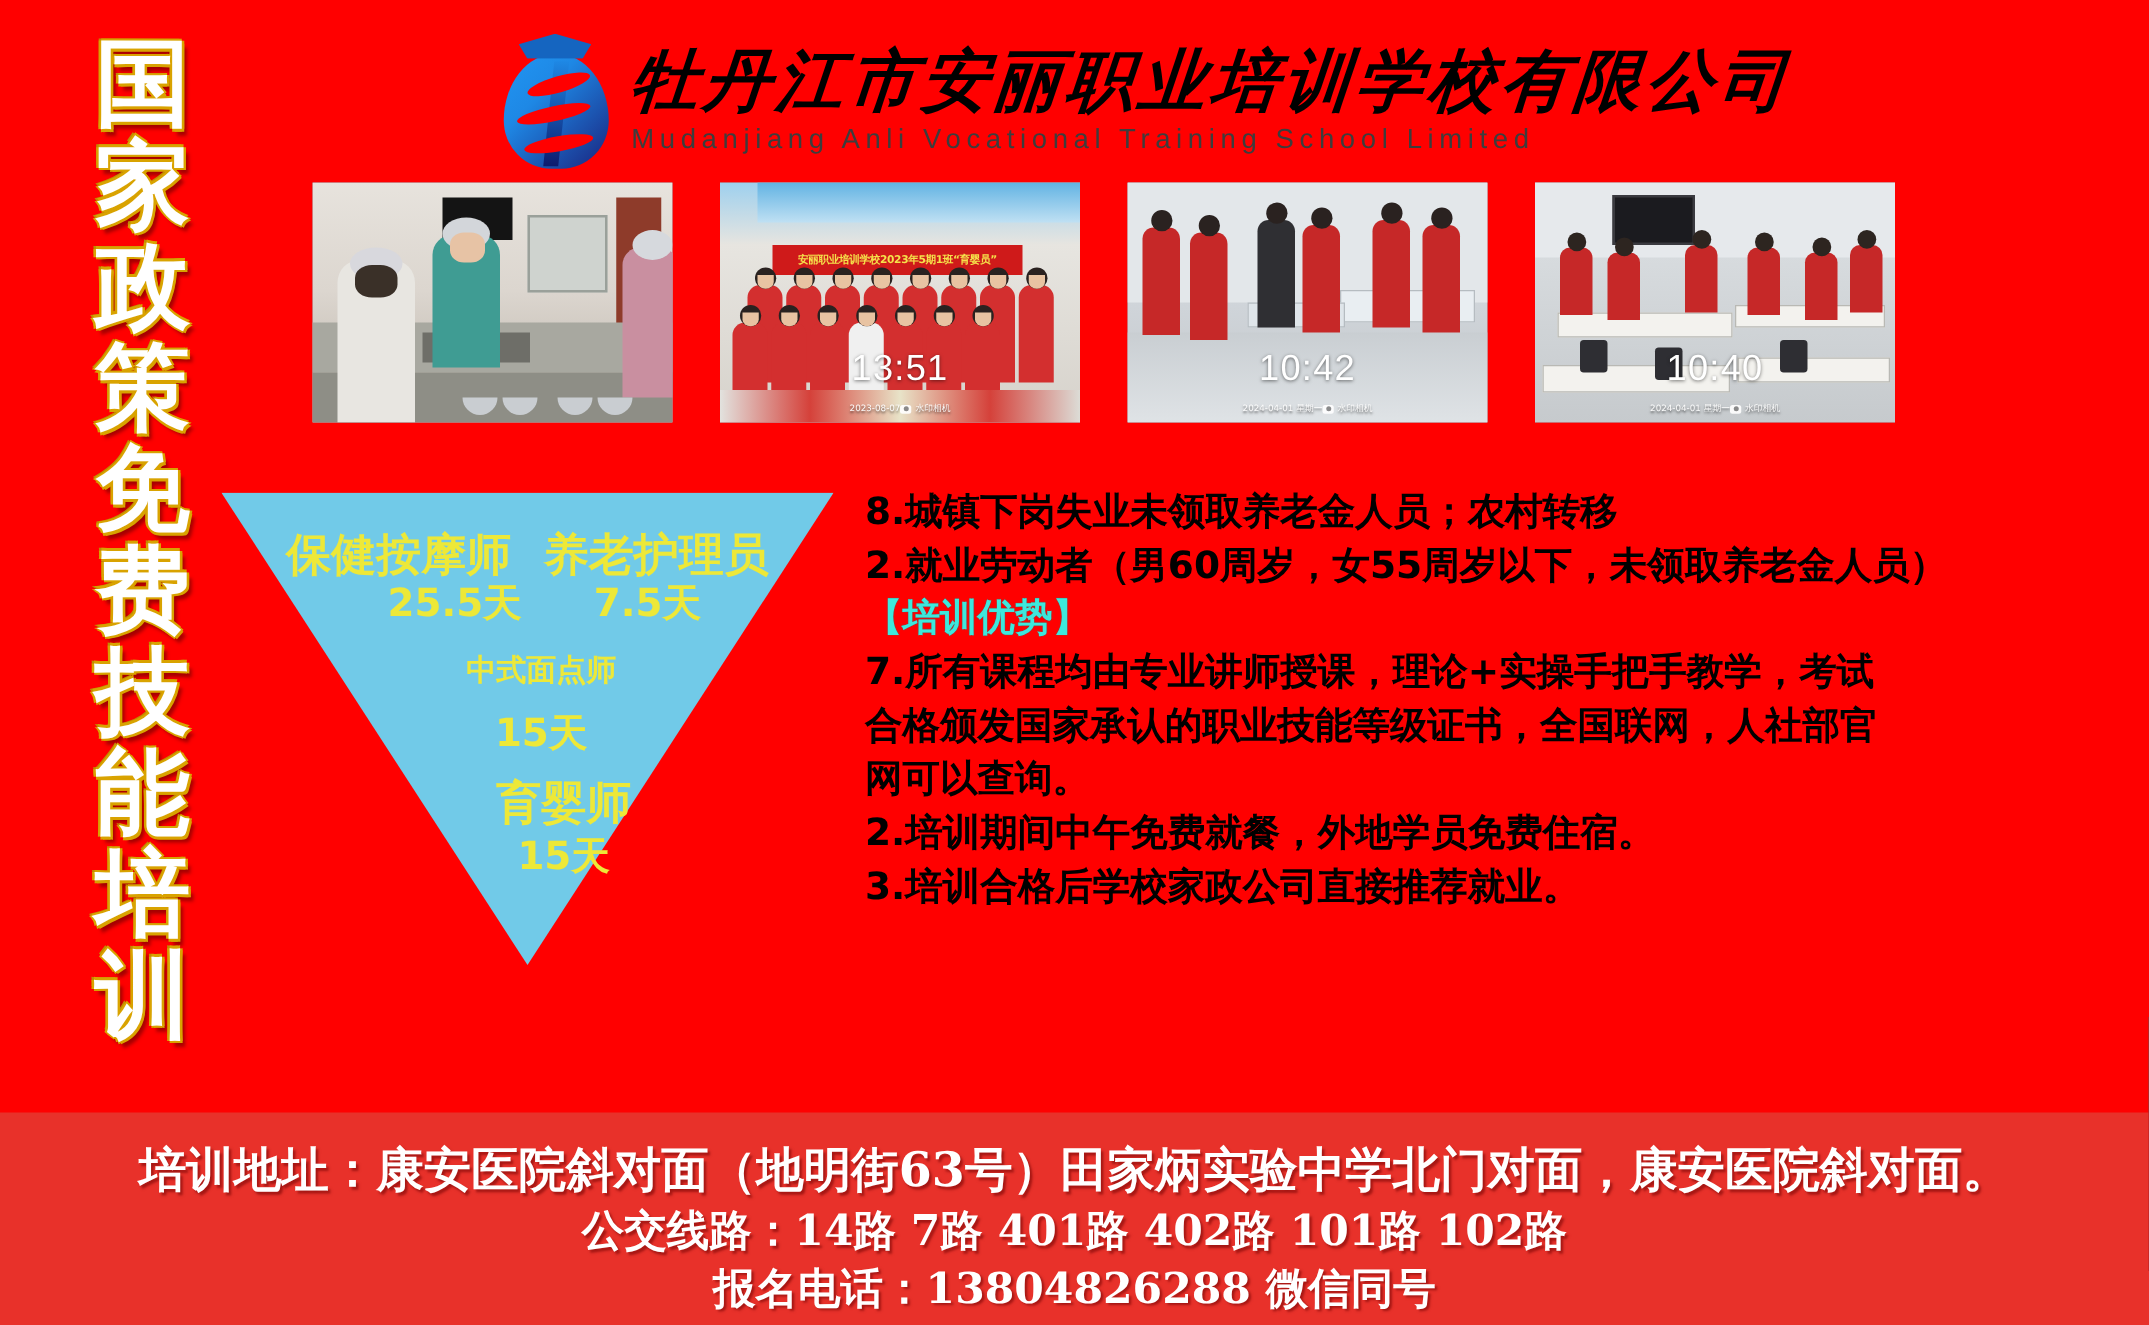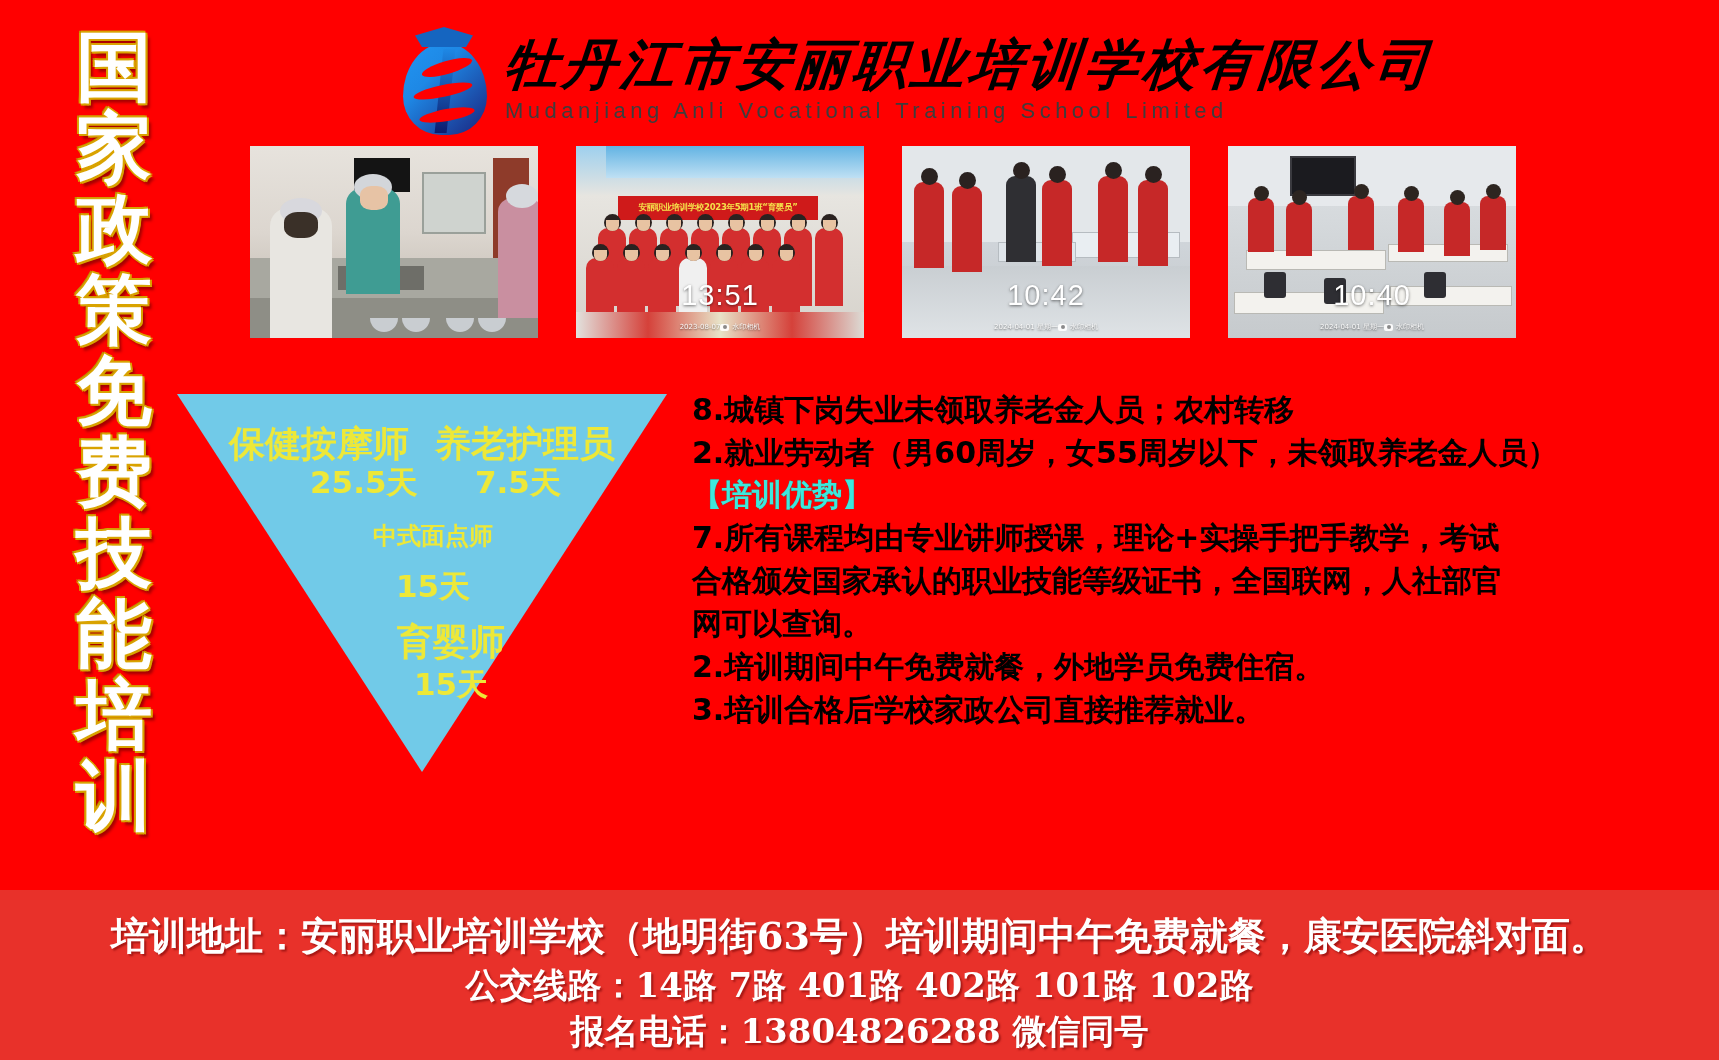--- a/index.html
+++ b/index.html
@@ -446,18 +446,18 @@
   <div class="info">
     <div class="bd">8.城镇下岗失业未领取养老金人员；农村转移</div>
     <div class="bd">2.就业劳动者（男60周岁，女55周岁以下，未领取养老金人员）</div>
     <div class="hd">【培训优势】</div>
     <div class="bd wrap">7.所有课程均由专业讲师授课，理论+实操手把手教学，考试合格颁发国家承认的职业技能等级证书，全国联网，人社部官网可以查询。</div>
     <div class="bd">2.培训期间中午免费就餐，外地学员免费住宿。</div>
     <div class="bd">3.培训合格后学校家政公司直接推荐就业。</div>
   </div>
 
   <div class="footer">
-    <div class="f1">培训地址：安丽职业培训学校（地明街63号）培训期间中午免费就餐，康安医院斜对面。</div>
+    <div class="f1">培训地址：康安医院斜对面（地明街63号）田家炳实验中学北门对面，康安医院斜对面。</div>
     <div class="f2">公交线路：14路 7路 401路 402路 101路 102路</div>
     <div class="f3">报名电话：13804826288 微信同号</div>
   </div>
 
 </div>
 
 </body></html>

